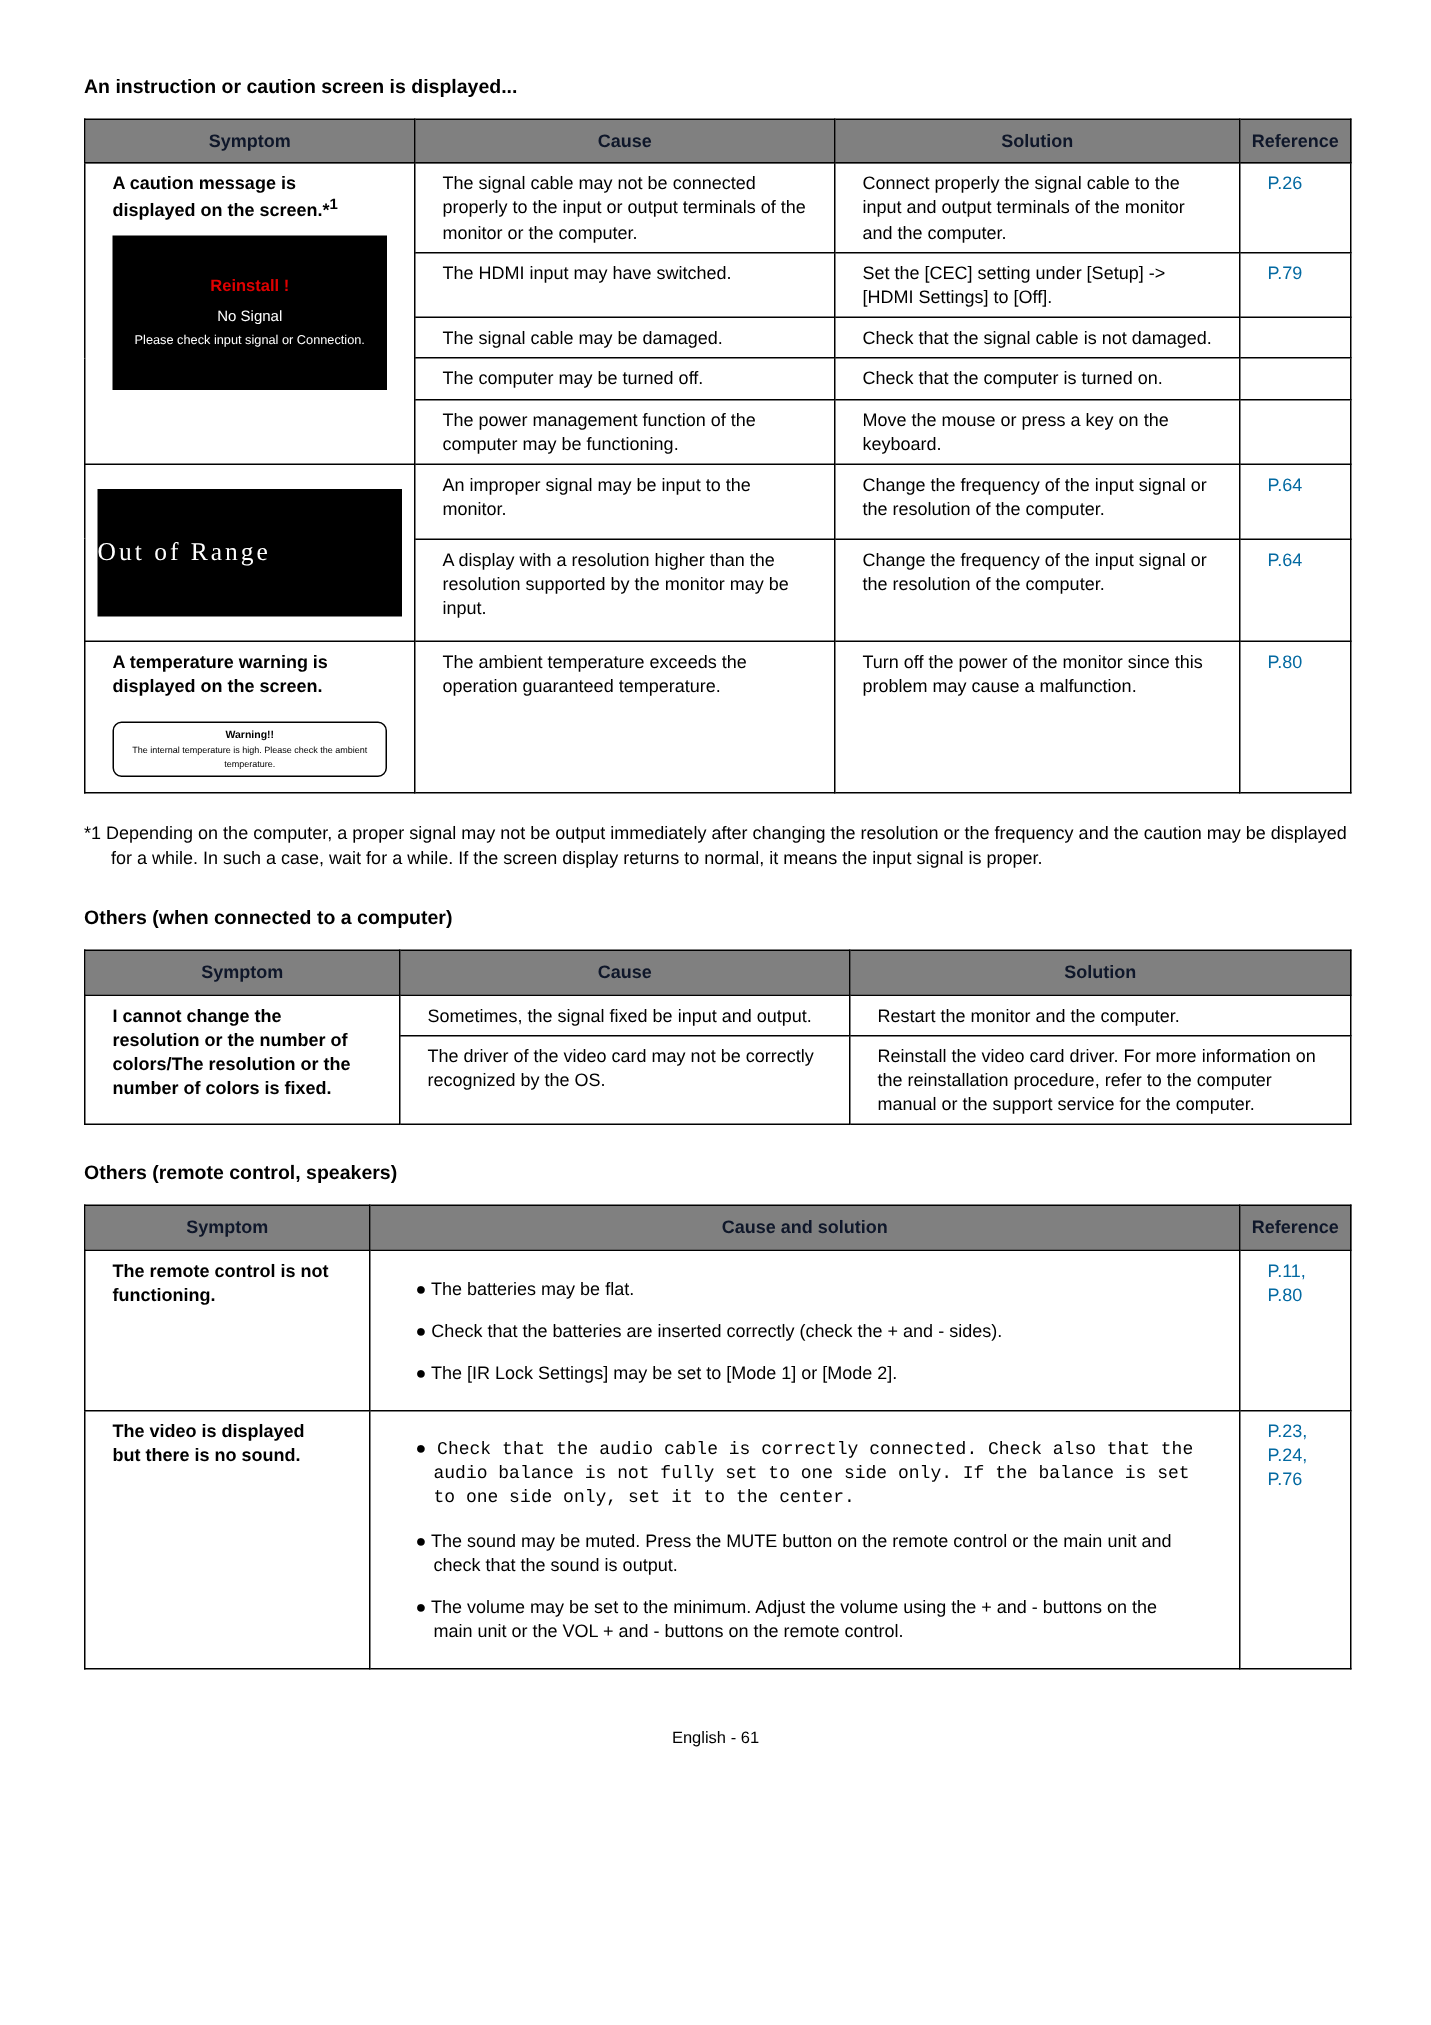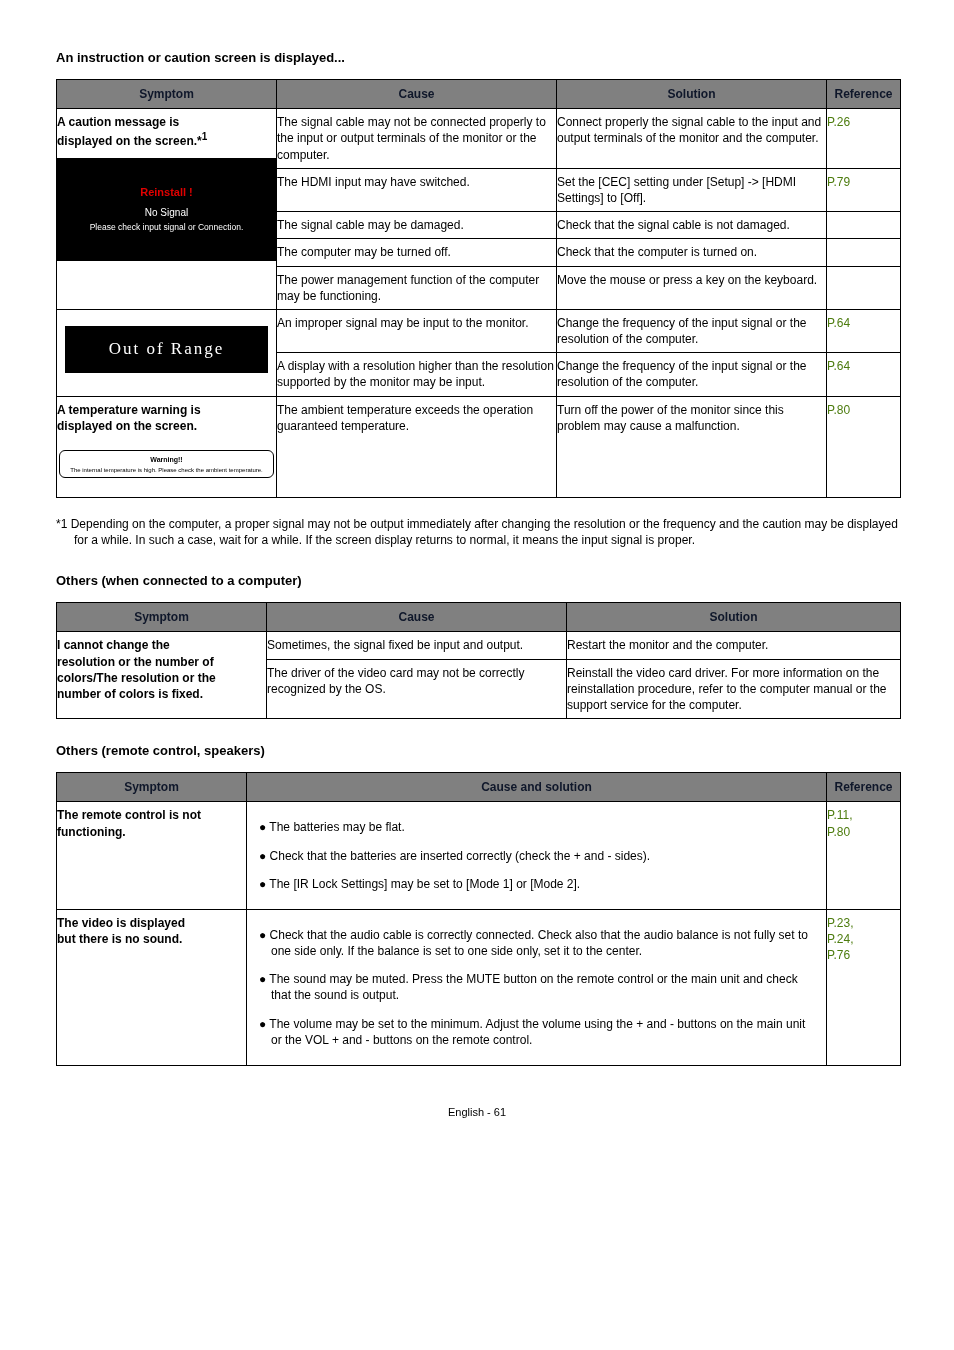--- a/index.html
+++ b/index.html
@@ -18,21 +18,21 @@
     margin: 10px 0 14px 0;
   }
   table {
     border-collapse: collapse;
     width: 100%;
     table-layout: fixed;
     margin-bottom: 18px;
   }
   th, td {
     border: 1px solid #000;
-    padding: 5px 0;
+    padding: 5px 18px;
     vertical-align: top;
     text-align: left;
     font-size: 12px;
     line-height: 1.35;
   }
   th {
     background: #808080;
     color: #0f172a;
     font-weight: bold;
     text-align: center;
@@ -49,22 +49,22 @@
   }
   .osd-attention .att-title {
     color: #e00000;
     font-weight: bold;
     font-size: 11px;
     margin-bottom: 4px;
   }
   .osd-out-of-range {
     background: #000;
     color: #fff;
-    padding: 12px 0;
-    text-align: center;
+    padding: 31px 0;
+    text-align: left;
     font-size: 17px;
     letter-spacing: 2px;
     font-family: "Times New Roman", serif;
   }
   .osd-warning-wrap {
     margin-top: 16px;
     text-align: center;
   }
   .osd-warning {
     display: inline-block;
@@ -73,21 +73,21 @@
     padding: 4px 10px 2px 10px;
     font-size: 6px;
     line-height: 1.5;
     text-align: center;
   }
   .osd-warning .w-title {
     font-size: 7px;
     font-weight: bold;
     display: block;
   }
-  .ref-link { color: #4d7c0f; }
+  .ref-link { color: #0369a1; }
   .footnote {
     font-size: 12px;
     line-height: 1.4;
     margin: 6px 0 24px 0;
     text-indent: -18px;
     padding-left: 18px;
   }
   .bullet-row { margin: 12px; }
   .footer { text-align: center; font-size: 11px; margin-top: 40px; }
   .symptom-bold { font-weight: bold; }
@@ -240,21 +240,21 @@
       <span class="ref-link">P.11,</span><br>
       <span class="ref-link">P.80</span>
     </td>
   </tr>
   <tr>
     <td class="symptom-bold">
       <span>The video is displayed</span><br>
       <span>but there is no sound.</span>
     </td>
     <td>
-      <div class="bullet-row" style="padding-left:12px;text-indent:-12px;">● Check that the audio cable is correctly connected. Check also that the audio balance is not fully set to one side only. If the balance is set to one side only, set it to the center.</div>
+      <div class="bullet-row" style="padding-left:12px;text-indent:-12px;font-family:Liberation Mono, monospace;">● Check that the audio cable is correctly connected. Check also that the audio balance is not fully set to one side only. If the balance is set to one side only, set it to the center.</div>
       <div class="bullet-row" style="padding-left:12px;text-indent:-12px;">● The sound may be muted. Press the MUTE button on the remote control or the main unit and check that the sound is output.</div>
       <div class="bullet-row" style="padding-left:12px;text-indent:-12px;">● The volume may be set to the minimum. Adjust the volume using the + and - buttons on the main unit or the VOL + and - buttons on the remote control.</div>
     </td>
     <td>
       <span class="ref-link">P.23,</span><br>
       <span class="ref-link">P.24,</span><br>
       <span class="ref-link">P.76</span>
     </td>
   </tr>
 </tbody>

